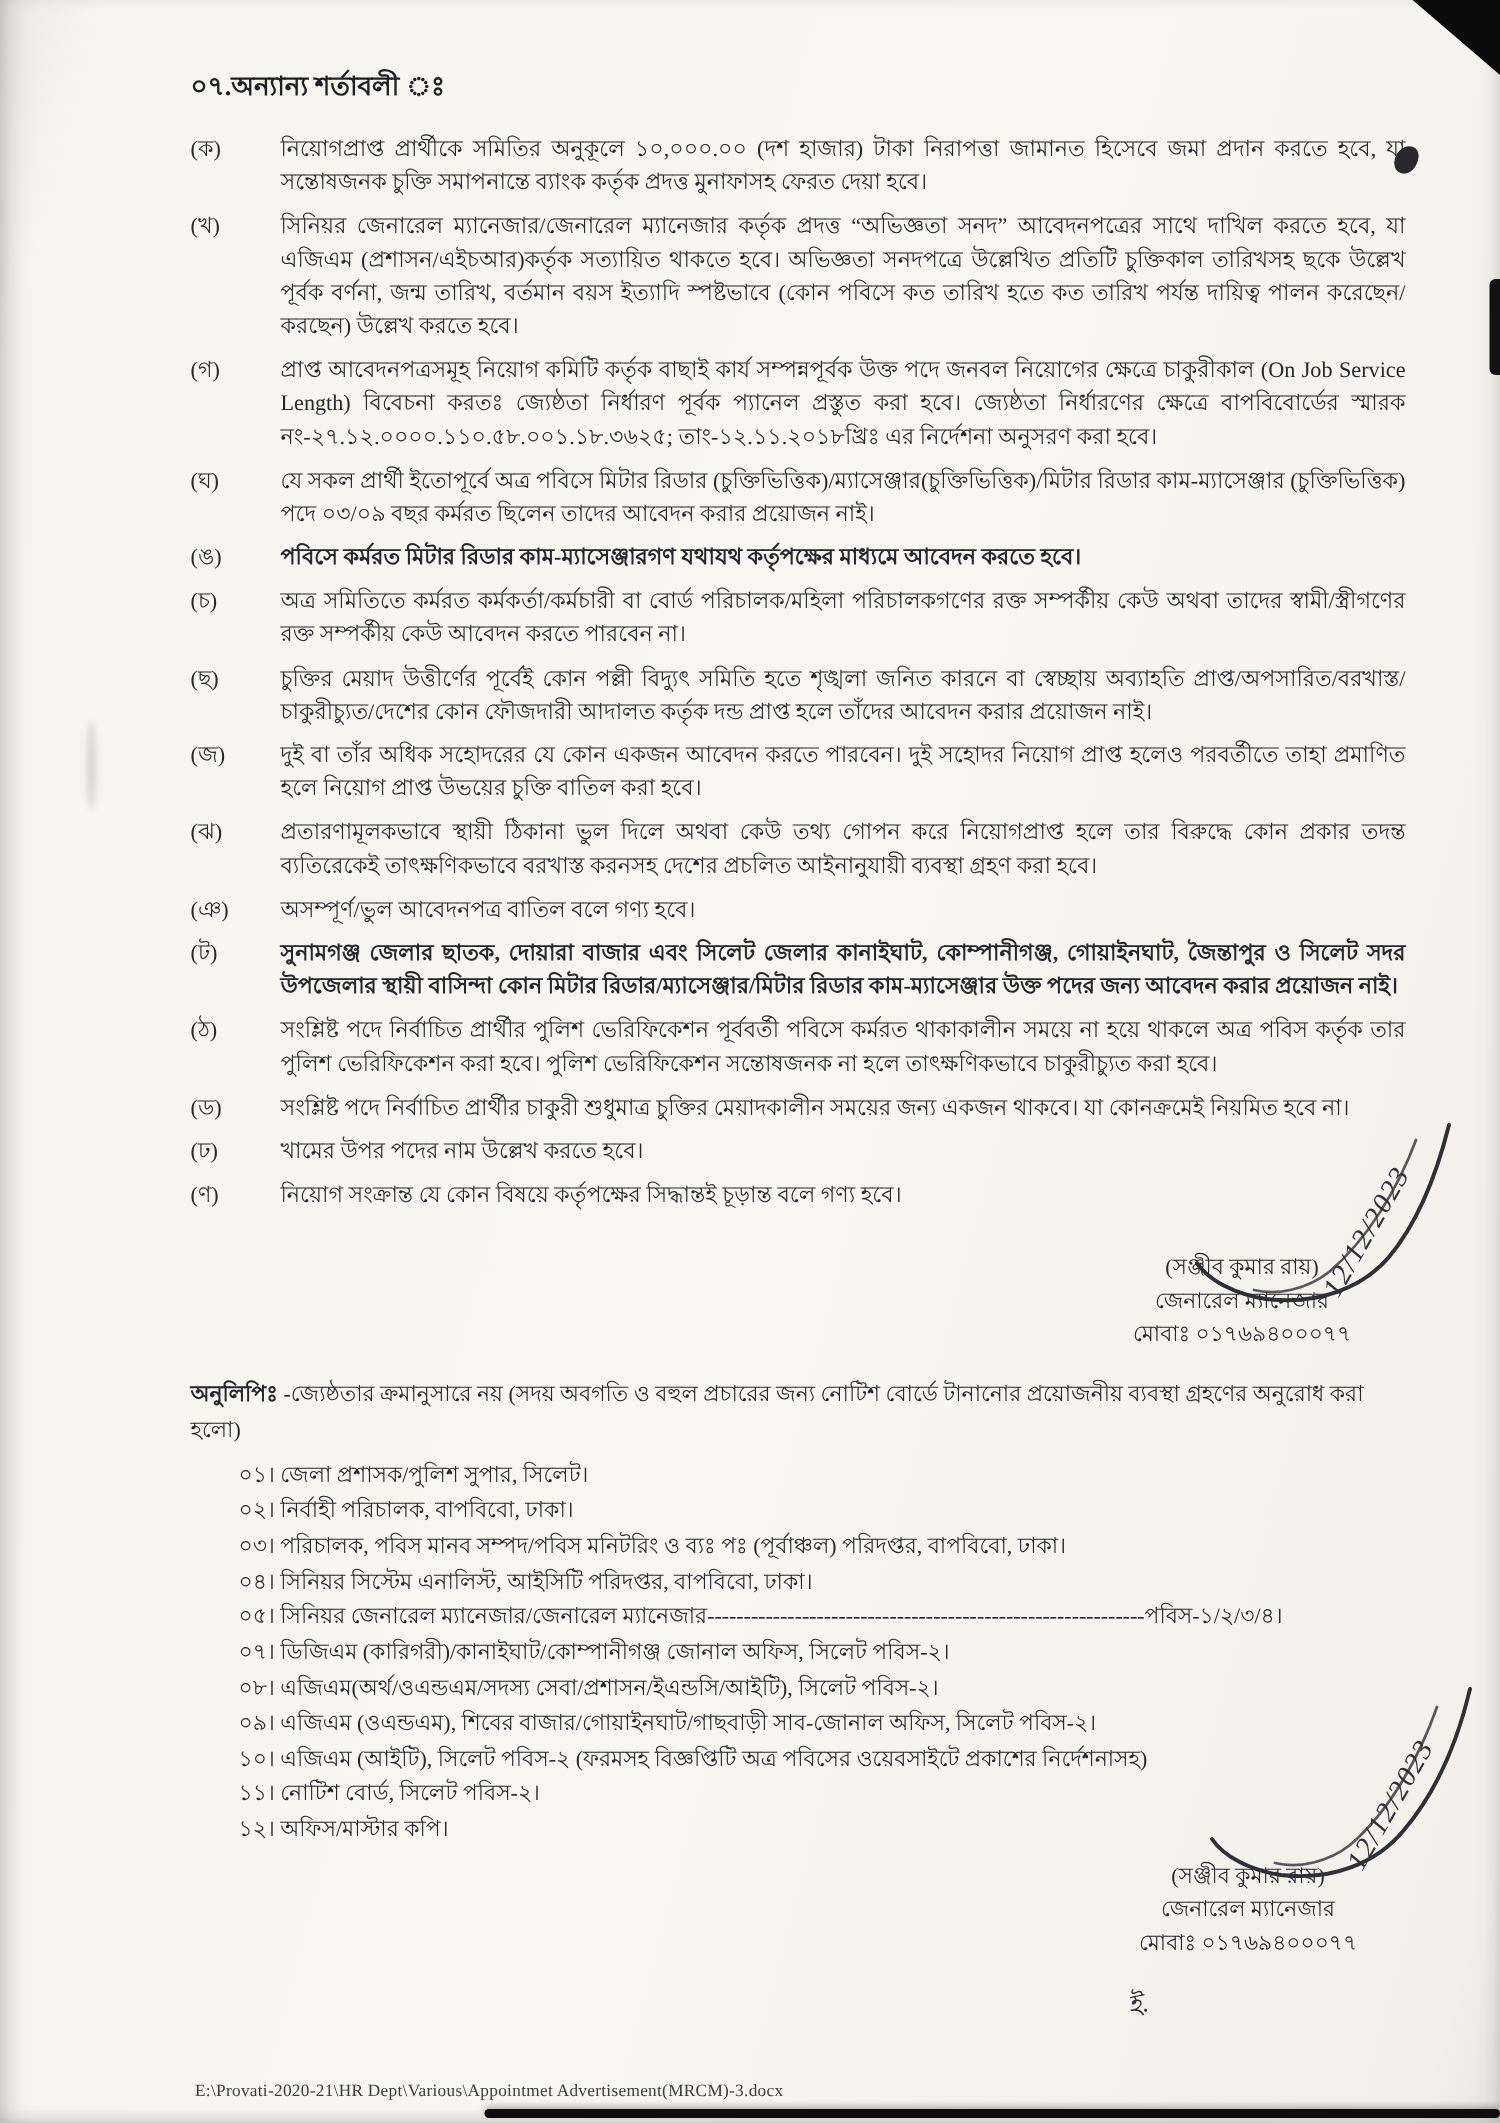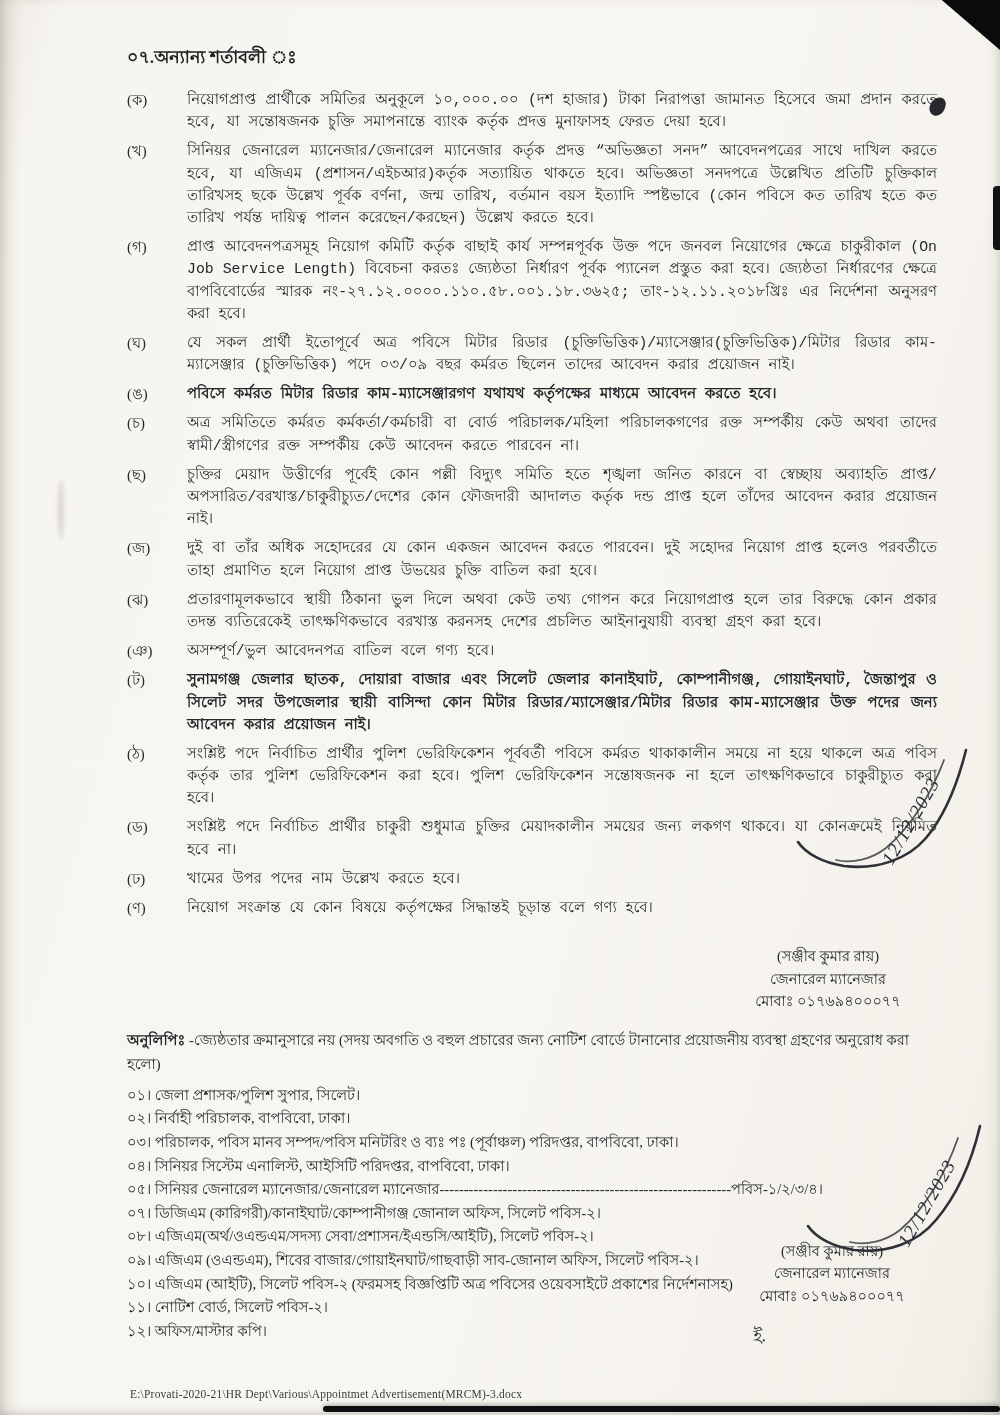--- a/index.html
+++ b/index.html
@@ -11,27 +11,27 @@
     box-shadow:inset 14px 0 20px -14px rgba(70,62,50,.38), inset -10px 0 16px -12px rgba(70,62,50,.30), inset 0 -8px 14px -10px rgba(70,62,50,.30);
     overflow:hidden;
     font-family:"Liberation Serif","DejaVu Serif",serif;
     color:#26282d;
   }
   .content{position:absolute;left:0;top:0;width:1000px;box-sizing:border-box;padding:44px 63px 0 127px;}
   .heading{font-size:17.5px;font-weight:bold;margin:0 0 16px 0;color:#1e2024;}
   .terms{font-size:14.8px;line-height:1.5;}
   .term{display:flex;margin-bottom:7px;}
   .term-label{flex:0 0 60px;}
-  .term-text{flex:1;text-align:justify;font-family:Liberation Mono, monospace;}
+  .term-text{flex:1;text-align:justify;}
   .bold{font-weight:bold;}
   .sig-block{width:190px;margin:26px 14px 0 auto;text-align:center;font-size:14.5px;line-height:1.55;}
   .sig-block div{white-space:nowrap;}
   .dist{margin-top:16px;font-size:14.6px;}
   .dist-head{margin-bottom:7px;}
-  .dist-item{line-height:1.62;}
+  .dist-item{line-height:1.62;margin-left:32px;}
   .sig-block-2{position:absolute;right:68px;top:1240px;width:200px;text-align:center;font-size:14.5px;line-height:1.55;}
   .sig-block-2 div{white-space:nowrap;}
   .footer-path{position:absolute;left:130px;top:1388px;font-size:11.5px;color:#3a3c40;letter-spacing:.2px;}
   
   .artifact-corner{position:absolute;top:0;right:0;width:62px;height:52px;background:#0b0b0c;clip-path:polygon(100% 0,6% 0,100% 96%);}
   .artifact-right-sliver{position:absolute;right:0;top:186px;width:7px;height:64px;background:#121214;border-radius:4px 0 0 4px;}
   .artifact-blob{position:absolute;right:55px;top:97px;width:15px;height:19px;background:#17171c;border-radius:60% 40% 55% 45%;transform:rotate(18deg);opacity:.92;}
   .artifact-bottom-band{position:absolute;left:323px;right:0;bottom:3px;height:6px;background:#0e0e10;border-radius:3px;box-shadow:0 -2px 4px rgba(0,0,0,.25);}
   .artifact-left-crease{position:absolute;left:58px;top:480px;width:6px;height:60px;background:rgba(80,74,62,.18);border-radius:50%;filter:blur(2px);}
   
@@ -98,21 +98,21 @@
       <div class="term">
           <div class="term-label">(ট)</div>
           <div class="term-text bold">সুনামগঞ্জ জেলার ছাতক, দোয়ারা বাজার এবং সিলেট জেলার কানাইঘাট, কোম্পানীগঞ্জ, গোয়াইনঘাট, জৈন্তাপুর ও সিলেট সদর উপজেলার স্থায়ী বাসিন্দা কোন মিটার রিডার/ম্যাসেঞ্জার/মিটার রিডার কাম-ম্যাসেঞ্জার উক্ত পদের জন্য আবেদন করার প্রয়োজন নাই।</div>
         </div>
       <div class="term">
           <div class="term-label">(ঠ)</div>
           <div class="term-text">সংশ্লিষ্ট পদে নির্বাচিত প্রার্থীর পুলিশ ভেরিফিকেশন পূর্ববর্তী পবিসে কর্মরত থাকাকালীন সময়ে না হয়ে থাকলে অত্র পবিস কর্তৃক তার পুলিশ ভেরিফিকেশন করা হবে। পুলিশ ভেরিফিকেশন সন্তোষজনক না হলে তাৎক্ষণিকভাবে চাকুরীচ্যুত করা হবে।</div>
         </div>
       <div class="term">
           <div class="term-label">(ড)</div>
-          <div class="term-text">সংশ্লিষ্ট পদে নির্বাচিত প্রার্থীর চাকুরী শুধুমাত্র চুক্তির মেয়াদকালীন সময়ের জন্য লকগণ থাকবে। যা কোনক্রমেই নিয়মিত হবে না।</div>
+          <div class="term-text">সংশ্লিষ্ট পদে নির্বাচিত প্রার্থীর চাকুরী শুধুমাত্র চুক্তির মেয়াদকালীন সময়ের জন্য একজন থাকবে। যা কোনক্রমেই নিয়মিত হবে না।</div>
         </div>
       <div class="term">
           <div class="term-label">(ঢ)</div>
           <div class="term-text">খামের উপর পদের নাম উল্লেখ করতে হবে।</div>
         </div>
       <div class="term">
           <div class="term-label">(ণ)</div>
           <div class="term-text">নিয়োগ সংক্রান্ত যে কোন বিষয়ে কর্তৃপক্ষের সিদ্ধান্তই চূড়ান্ত বলে গণ্য হবে।</div>
         </div>
     </div>

